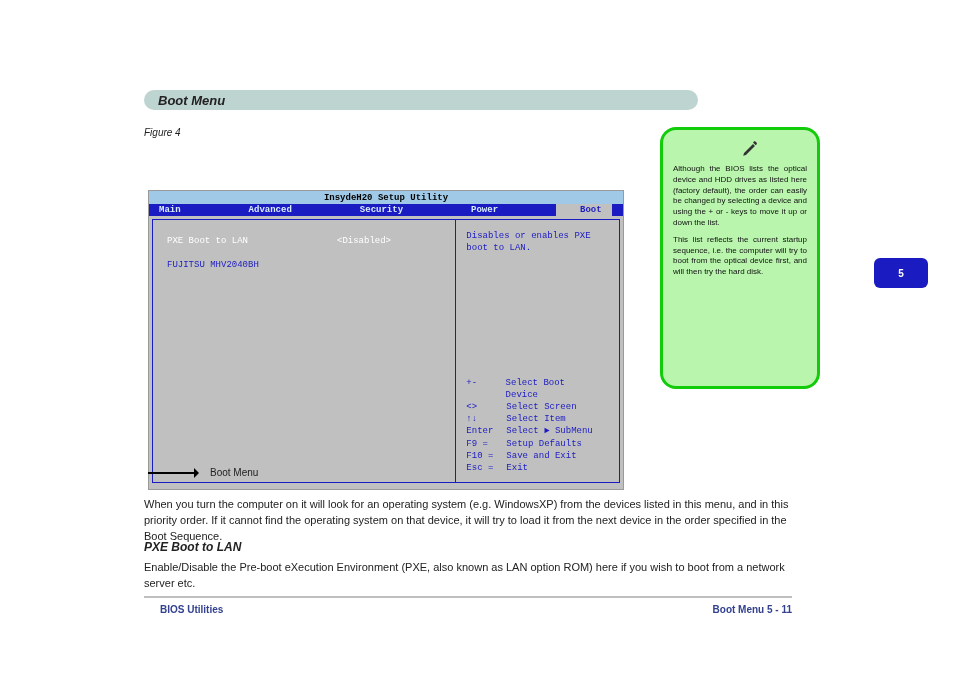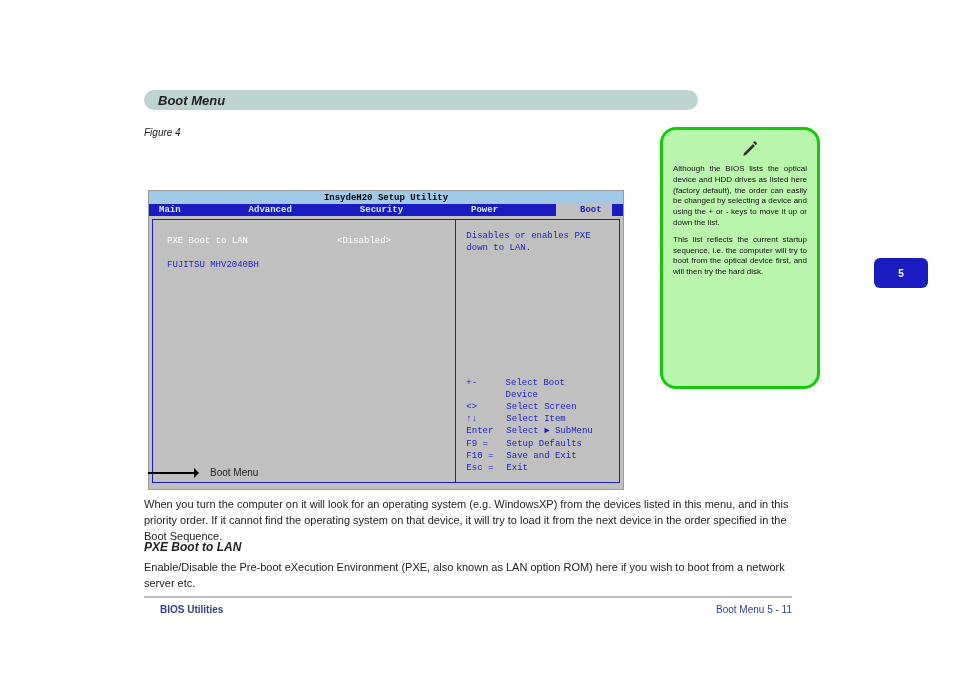--- a/index.html
+++ b/index.html
@@ -208,21 +208,21 @@
   }
   .footer-left {
     position: absolute;
     left: 160px; top: 604px;
     font-size: 10px; font-weight: 700;
     color: #33418f;
   }
   .footer-right {
     position: absolute;
     right: 162px; top: 604px;
-    font-size: 10px; font-weight: 400;
+    font-size: 10px; font-weight: 700;
     color: #33418f;
   }
 </style>
 </head>
 <body>
 
 <div class="heading-bar">
   <span>Boot Menu</span>
 </div>
 
@@ -245,21 +245,21 @@
         <span class="k">PXE Boot to LAN</span>
         <span class="v">&lt;Disabled&gt;</span>
       </div>
       <div style="height:10px"></div>
       <div class="device">FUJITSU MHV2040BH</div>
     </div>
 
     <div class="bios-right">
       <div class="help-top">
         <div>Disables or enables PXE</div>
-        <div>down to LAN.</div>
+        <div>boot to LAN.</div>
       </div>
       <div class="keys">
         <div class="kline">
             <span class="kk">+-</span>
             <span>Select Boot Device</span>
           </div>
         <div class="kline">
             <span class="kk">&lt;&gt;</span>
             <span>Select Screen</span>
           </div>

